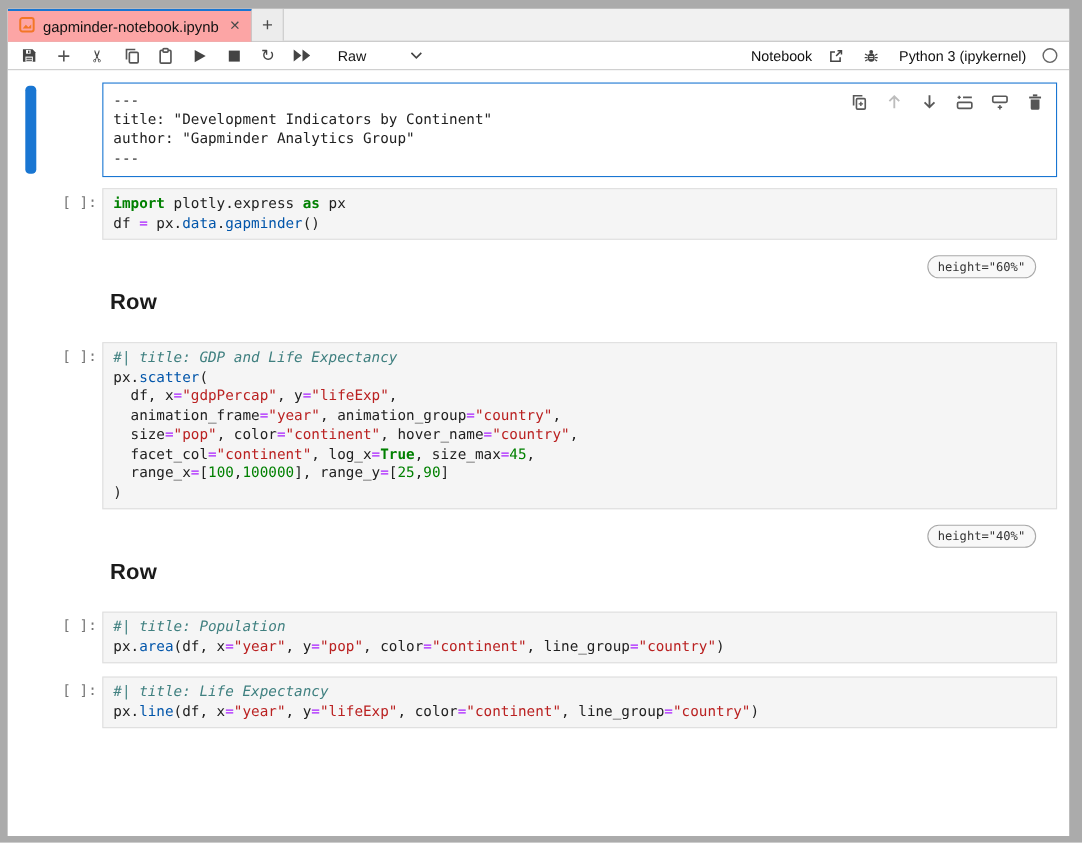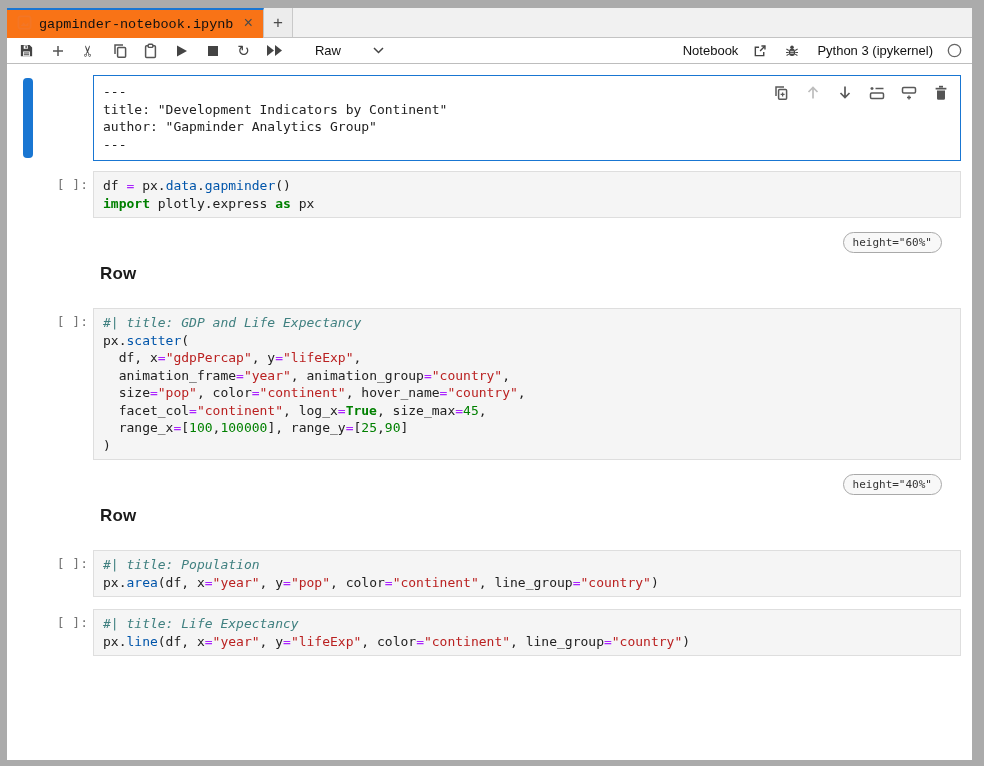--- a/index.html
+++ b/index.html
@@ -8,34 +8,34 @@
   }
   *{box-sizing:border-box;}
   html,body{margin:0;padding:0;}
   body{width:984px;height:766px;overflow:hidden;background:#ababab;
        font-family:"Liberation Sans",sans-serif;-webkit-font-smoothing:antialiased;}
   .frame{width:984px;height:766px;padding:8px 12px 6px 7px;}
   .app{background:#fff;width:100%;height:100%;display:flex;flex-direction:column;overflow:hidden;}
 
   
   .tabbar{height:30px;background:#f1f1f1;border-bottom:1px solid #c3c3c3;display:flex;align-items:stretch;flex:none;}
-  .tab{display:flex;align-items:center;gap:7px;padding:0 9px 0 10px;background:#f97316;
-       border-top:2px solid var(--accent);border-right:1px solid #c3c3c3;margin-bottom:-1px;font-size:13.5px;color:#111;cursor:default;font-family:Liberation Mono, monospace;}
+  .tab{display:flex;align-items:center;gap:7px;padding:0 9px 0 10px;background:#fca5a5;
+       border-top:2px solid var(--accent);border-right:1px solid #c3c3c3;margin-bottom:-1px;font-size:13.5px;color:#111;cursor:default;}
   .tab-close{color:#4a4a4a;font-size:16px;line-height:1;padding:0 1px;margin-left:2px;}
   .newtab{width:29px;display:flex;align-items:center;justify-content:center;background:#ececec;
           border-right:1px solid #c9c9c9;color:#4a4a4a;font-size:17px;}
 
   
   .toolbar{height:26px;border-bottom:1px solid #bdbdbd;display:flex;align-items:center;
            padding:0 10px 0 11px;flex:none;font-size:13px;color:#111;}
   .tbtn{display:flex;align-items:center;justify-content:center;width:17px;height:18px;margin-right:14px;color:#444;}
   .tbtn svg{display:block;}
   .glyph{font-size:15px;line-height:1;color:#444;}
   .scissors{display:inline-block;transform:rotate(-90deg);font-size:15px;}
-  .celltype{display:flex;align-items:center;margin-left:10px;text-align:right;}
+  .celltype{display:flex;align-items:center;margin-left:10px;}
   .celltype .val{min-width:34px;}
   .celltype svg{margin-left:32px;}
   .tb-spacer{flex:1;}
   .tb-right{display:flex;align-items:center;}
   .tb-group{display:flex;align-items:center;gap:15px;margin-left:18px;}
   .kernel-name{margin-left:18px;}
   .kernel-status{margin-left:14px;display:flex;align-items:center;}
 
   
   .content{flex:1;overflow:hidden;background:#fff;padding-top:11px;}
@@ -54,21 +54,21 @@
   .tk-s{color:var(--string);}
   .tk-c{color:var(--comment);font-style:italic;}
   .tk-n{color:var(--number);}
 
   .cell-toolbar{position:absolute;top:8px;right:11px;display:flex;gap:15px;}
   .ctbtn{width:17px;height:17px;display:flex;align-items:center;justify-content:center;color:#595959;}
   .ctbtn.disabled{color:#bdbdbd;}
 
   .mdrow{margin-bottom:8px;}
   .mdbody{flex:1;margin-right:11px;position:relative;padding:10px 0 16px 7px;}
-  .mdbody h2{font-size:17px;font-weight:bold;color:#1b1b1b;margin:26px 0 0 0;letter-spacing:.2px;}
+  .mdbody h2{font-size:20px;font-weight:bold;color:#1b1b1b;margin:26px 0 0 0;letter-spacing:.2px;}
   .badge{position:absolute;top:4px;right:19px;font-family:"DejaVu Sans Mono",monospace;font-size:11px;
          color:#333;background:#f8f8f8;border:1px solid #a9a9a9;border-radius:11px;padding:3px 9px;white-space:pre;}
 </style>
 </head>
 <body>
 
 <div class="frame">
   <div class="app">
 
     <div class="tabbar">
@@ -218,21 +218,21 @@
           </div>
           <div class="code"><div><span class="tk-t">---</span></div><div><span class="tk-t">title: "Development Indicators by Continent"</span></div><div><span class="tk-t">author: "Gapminder Analytics Group"</span></div><div><span class="tk-t">---</span></div></div>
         </div>
       </div>
 
       <div class="cellrow">
         <div class="gutter">
           <div class="prompt">[ ]:</div>
         </div>
         <div class="editor">
-          <div class="code"><div><span class="tk-t">df </span><span class="tk-o">=</span><span class="tk-t"> px.</span><span class="tk-p">data</span><span class="tk-t">.</span><span class="tk-p">gapminder</span><span class="tk-t">()</span></div><div><span class="tk-k">import</span><span class="tk-t"> plotly.express </span><span class="tk-k">as</span><span class="tk-t"> px</span></div></div>
+          <div class="code"><div><span class="tk-k">import</span><span class="tk-t"> plotly.express </span><span class="tk-k">as</span><span class="tk-t"> px</span></div><div><span class="tk-t">df </span><span class="tk-o">=</span><span class="tk-t"> px.</span><span class="tk-p">data</span><span class="tk-t">.</span><span class="tk-p">gapminder</span><span class="tk-t">()</span></div></div>
         </div>
       </div>
 
       <div class="cellrow mdrow">
         <div class="gutter"></div>
         <div class="mdbody">
           <span class="badge">height="60%"</span>
           <h2>Row</h2>
         </div>
       </div>

